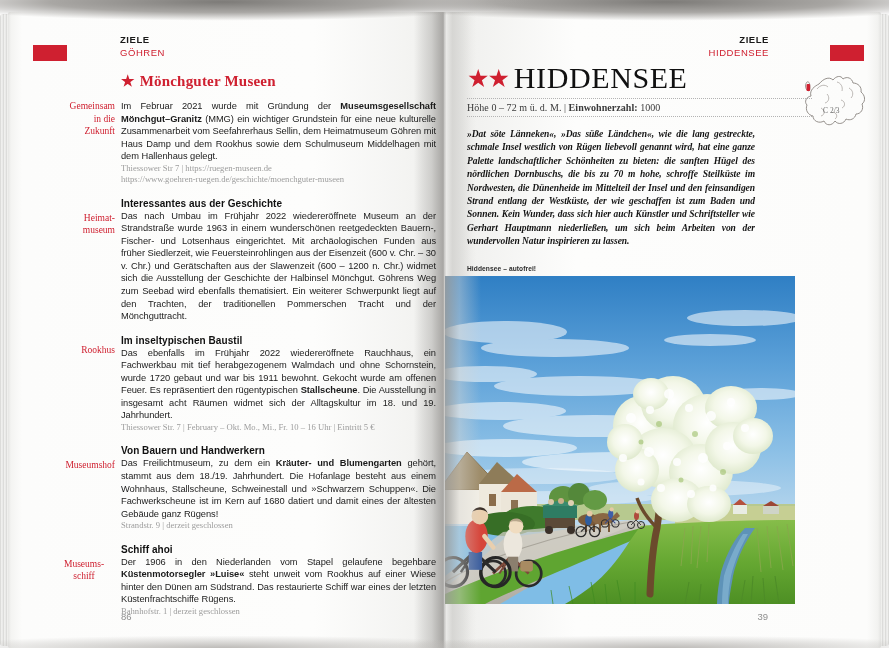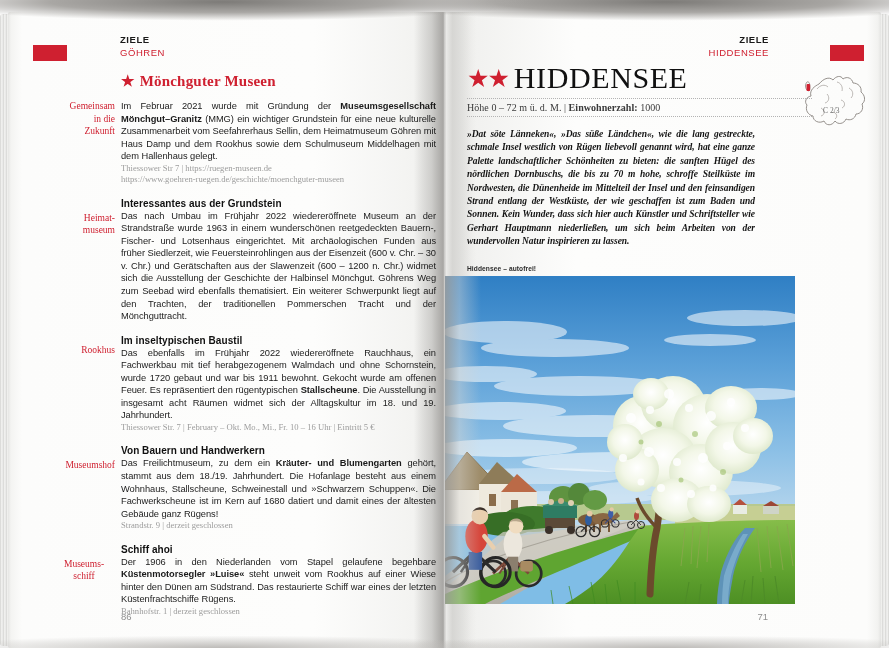--- a/index.html
+++ b/index.html
@@ -337,21 +337,21 @@
       </h2>
 
       <div class="blk">
         <div class="marginal">Gemeinsam<br>in die<br>Zukunft</div>
         <p class="para">Im Februar 2021 wurde mit Gründung der <b>Museumsgesellschaft Mönchgut–Granitz</b> (MMG) ein wichtiger Grundstein für eine neue kulturelle Zusammenarbeit vom Seefahrerhaus Sellin, dem Heimatmuseum Göhren mit Haus Damp und dem Rookhus sowie dem Schulmuseum Middelhagen mit dem Hallenhaus gelegt.</p>
         <p class="meta">Thiessower Str 7 | https://ruegen-museen.de<br>https://www.goehren-ruegen.de/geschichte/moenchguter-museen</p>
       </div>
 
       <div class="blk">
         <div class="marginal" style="top:14px;">Heimat-<br>museum</div>
-        <h3 class="sub-head">Interessantes aus der Grundstein</h3>
+        <h3 class="sub-head">Interessantes aus der Geschichte</h3>
         <p class="para">Das nach Umbau im Frühjahr 2022 wiedereröffnete Museum an der Strandstraße wurde 1963 in einem wunderschönen reetgedeckten Bauern-, Fischer- und Lotsenhaus eingerichtet. Mit archäologischen Funden aus früher Siedlerzeit, wie Feuersteinrohlingen aus der Eisenzeit (600 v. Chr. – 30 v. Chr.) und Gerätschaften aus der Slawenzeit (600 – 1200 n. Chr.) widmet sich die Ausstellung der Geschichte der Halbinsel Mönchgut. Göhrens Weg zum Seebad wird ebenfalls thematisiert. Ein weiterer Schwerpunkt liegt auf den Trachten, der traditionellen Pommerschen Tracht und der Mönchguttracht.</p>
       </div>
 
       <div class="blk">
         <div class="marginal" style="top:9px;">Rookhus</div>
         <h3 class="sub-head">Im inseltypischen Baustil</h3>
         <p class="para">Das ebenfalls im Frühjahr 2022 wiedereröffnete Rauchhaus, ein Fachwerkbau mit tief herabgezogenem Walmdach und ohne Schornstein, wurde 1720 gebaut und war bis 1911 bewohnt. Gekocht wurde am offenen Feuer. Es repräsentiert den rügentypischen <b>Stallscheune</b>. Die Ausstellung in insgesamt acht Räumen widmet sich der Alltagskultur im 18. und 19. Jahrhundert.</p>
         <p class="meta">Thiessower Str. 7 | February – Okt. Mo., Mi., Fr. 10 – 16 Uhr | Eintritt 5 €</p>
       </div>
 
@@ -651,16 +651,16 @@
             <path d="M162 328 L160 308"></path>
           <path d="M176 326 L172 304"></path>
             <path d="M190 328 L190 306"></path>
           <path d="M128 328 L124 310"></path>
             <path d="M108 328 L106 314"></path>
         </g>
       </svg>
     </div>
     <div class="photo-fade"></div>
 
-    <div class="folio folio-right">71</div>
+    <div class="folio folio-right">39</div>
   </div>
 
 </div>
 
 </body></html>

